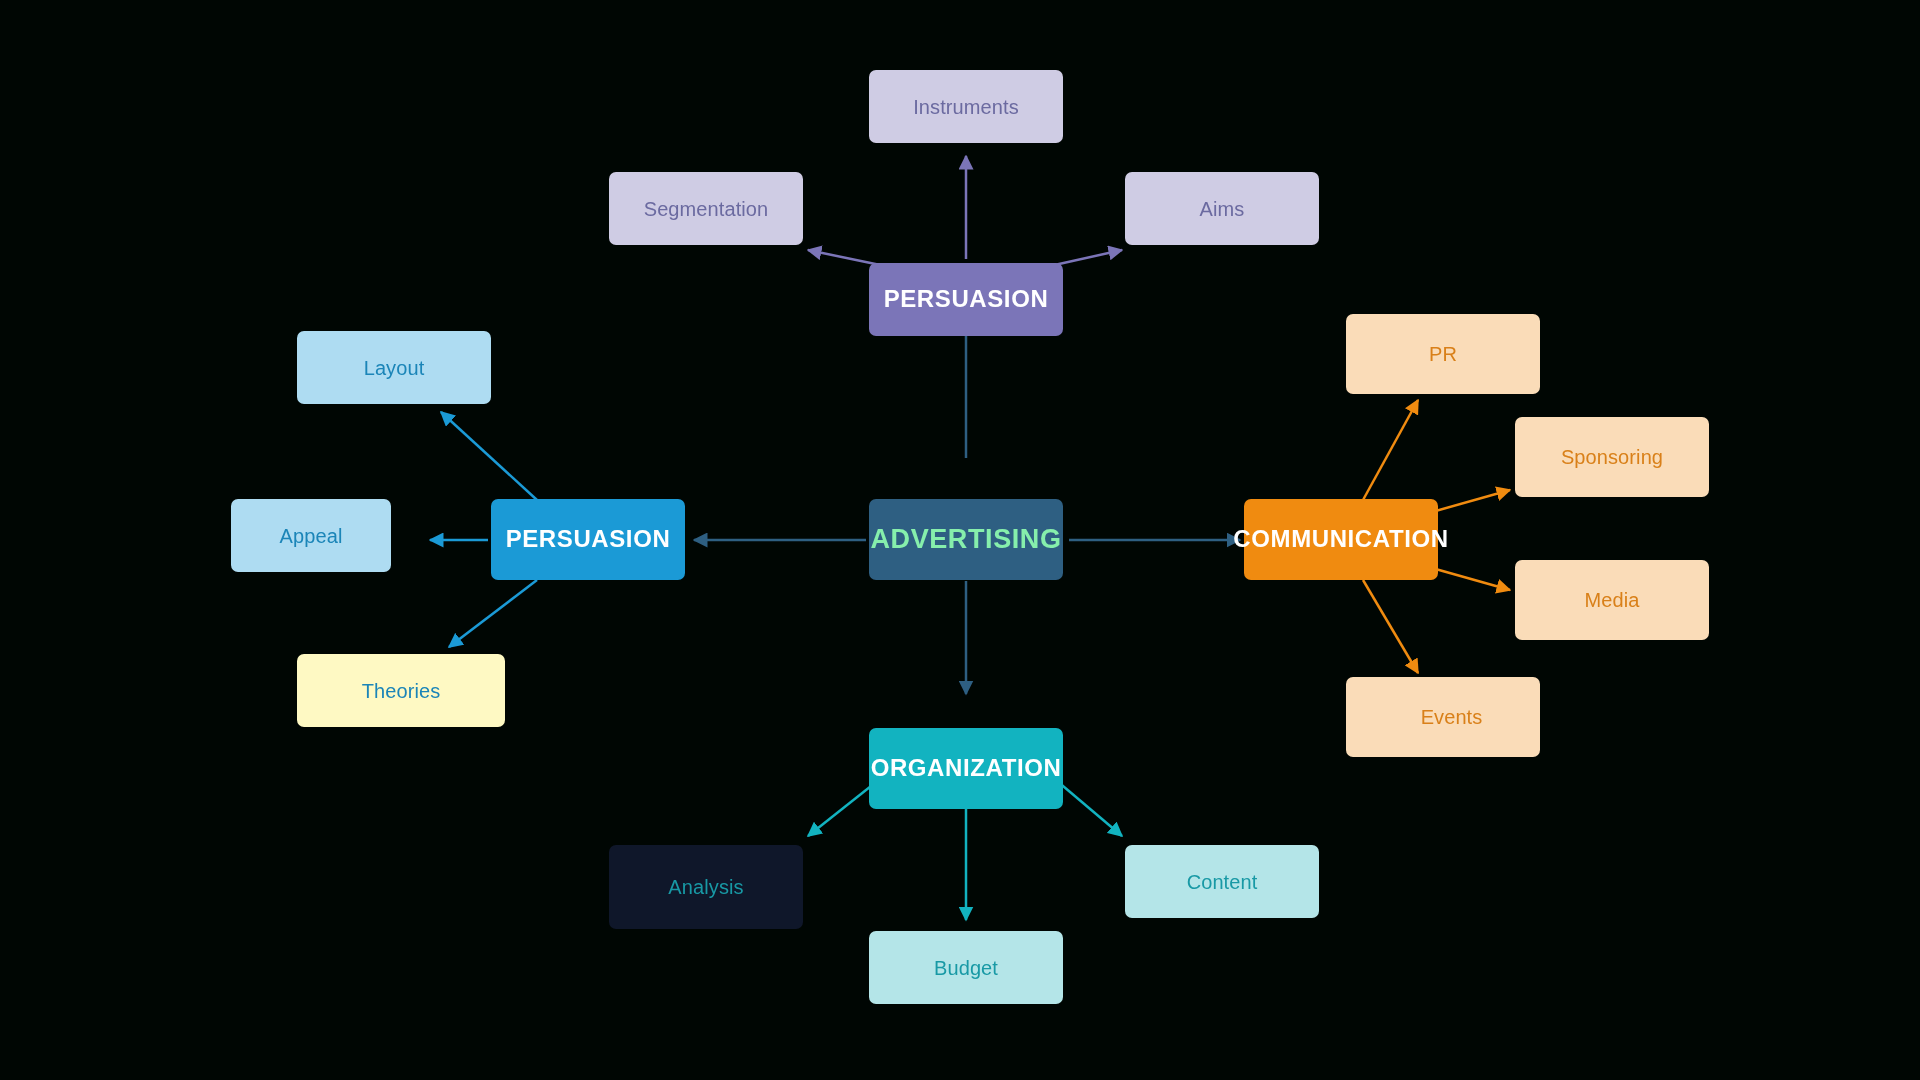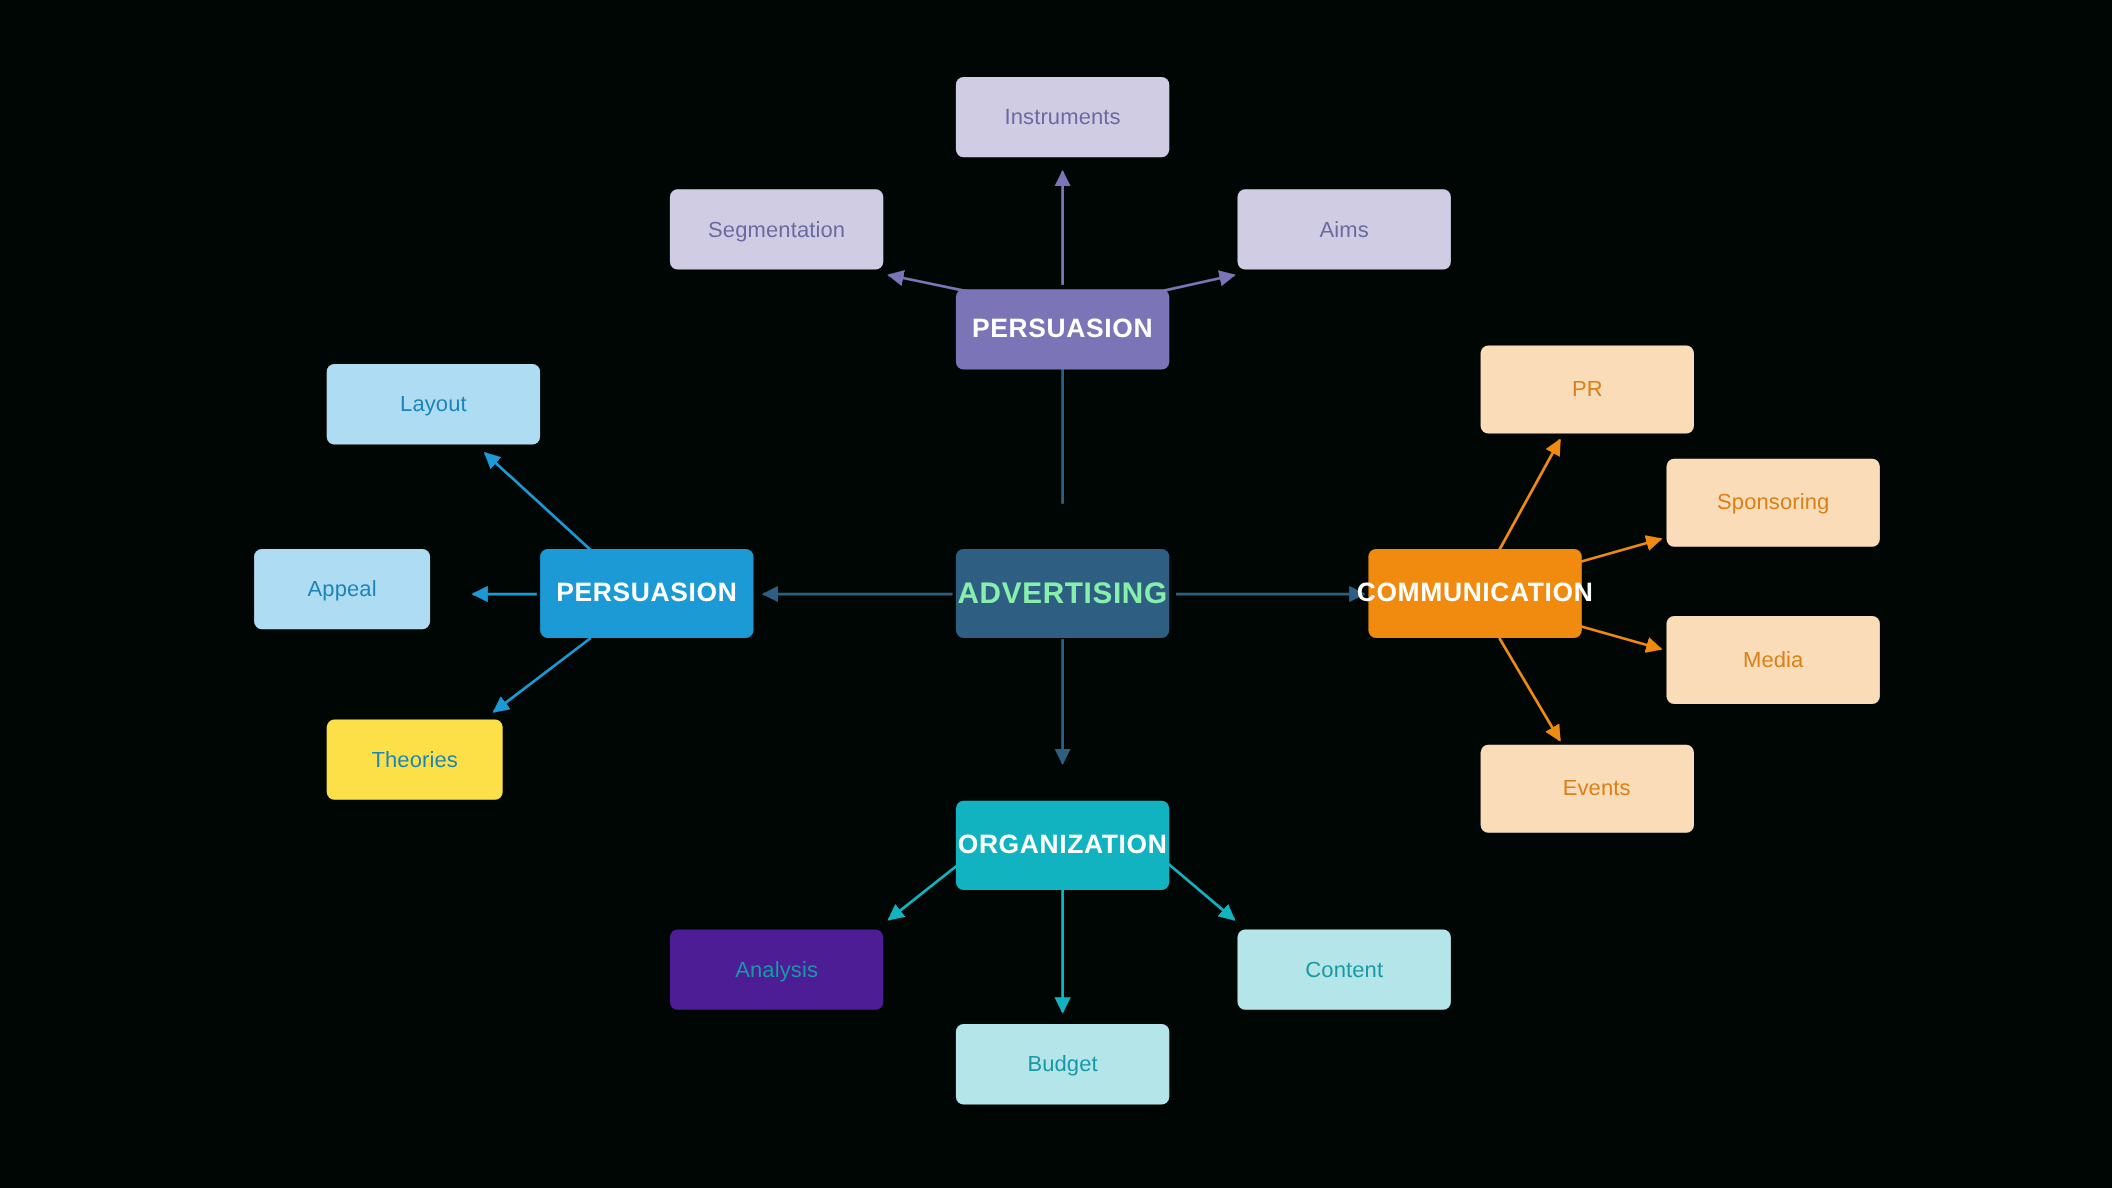--- a/index.html
+++ b/index.html
@@ -136,25 +136,25 @@
   <div class="node leaf" id="n-events" style="left: 1346px; top: 677px; width: 194px; height: 80px; background: rgb(250, 220, 184); color: rgb(217, 128, 25); padding-left: 17px;">
     <span>Events</span>
   </div>
 
   <div class="node leaf" id="n-layout" style="left: 297px; top: 331px; width: 194px; height: 73px; background: rgb(174, 220, 242); color: rgb(27, 133, 184);">
     <span>Layout</span>
   </div>
   <div class="node leaf" id="n-appeal" style="left: 231px; top: 499px; width: 160px; height: 73px; background: rgb(174, 220, 242); color: rgb(27, 133, 184);">
     <span>Appeal</span>
   </div>
-  <div class="node leaf" id="n-theories" style="left: 297px; top: 654px; width: 160px; height: 73px; background: #fde047; color: rgb(27, 133, 184);">
+  <div class="node leaf" id="n-theories" style="left: 297px; top: 654px; width: 208px; height: 73px; background: #fef9c3; color: rgb(27, 133, 184);">
     <span>Theories</span>
   </div>
 
-  <div class="node leaf" id="n-analysis" style="left: 609px; top: 845px; width: 194px; height: 73px; background: #4c1d95; color: rgb(24, 153, 165); text-align: center;">
+  <div class="node leaf" id="n-analysis" style="left: 609px; top: 845px; width: 194px; height: 84px; background: #0f172a; color: rgb(24, 153, 165); text-align: center;">
     <span>Analysis</span>
   </div>
   <div class="node leaf" id="n-content" style="left: 1125px; top: 845px; width: 194px; height: 73px; background: rgb(180, 229, 232); color: rgb(24, 153, 165);">
     <span>Content</span>
   </div>
   <div class="node leaf" id="n-budget" style="left: 869px; top: 931px; width: 194px; height: 73px; background: rgb(180, 229, 232); color: rgb(24, 153, 165);">
     <span>Budget</span>
   </div>
 
 </div>

